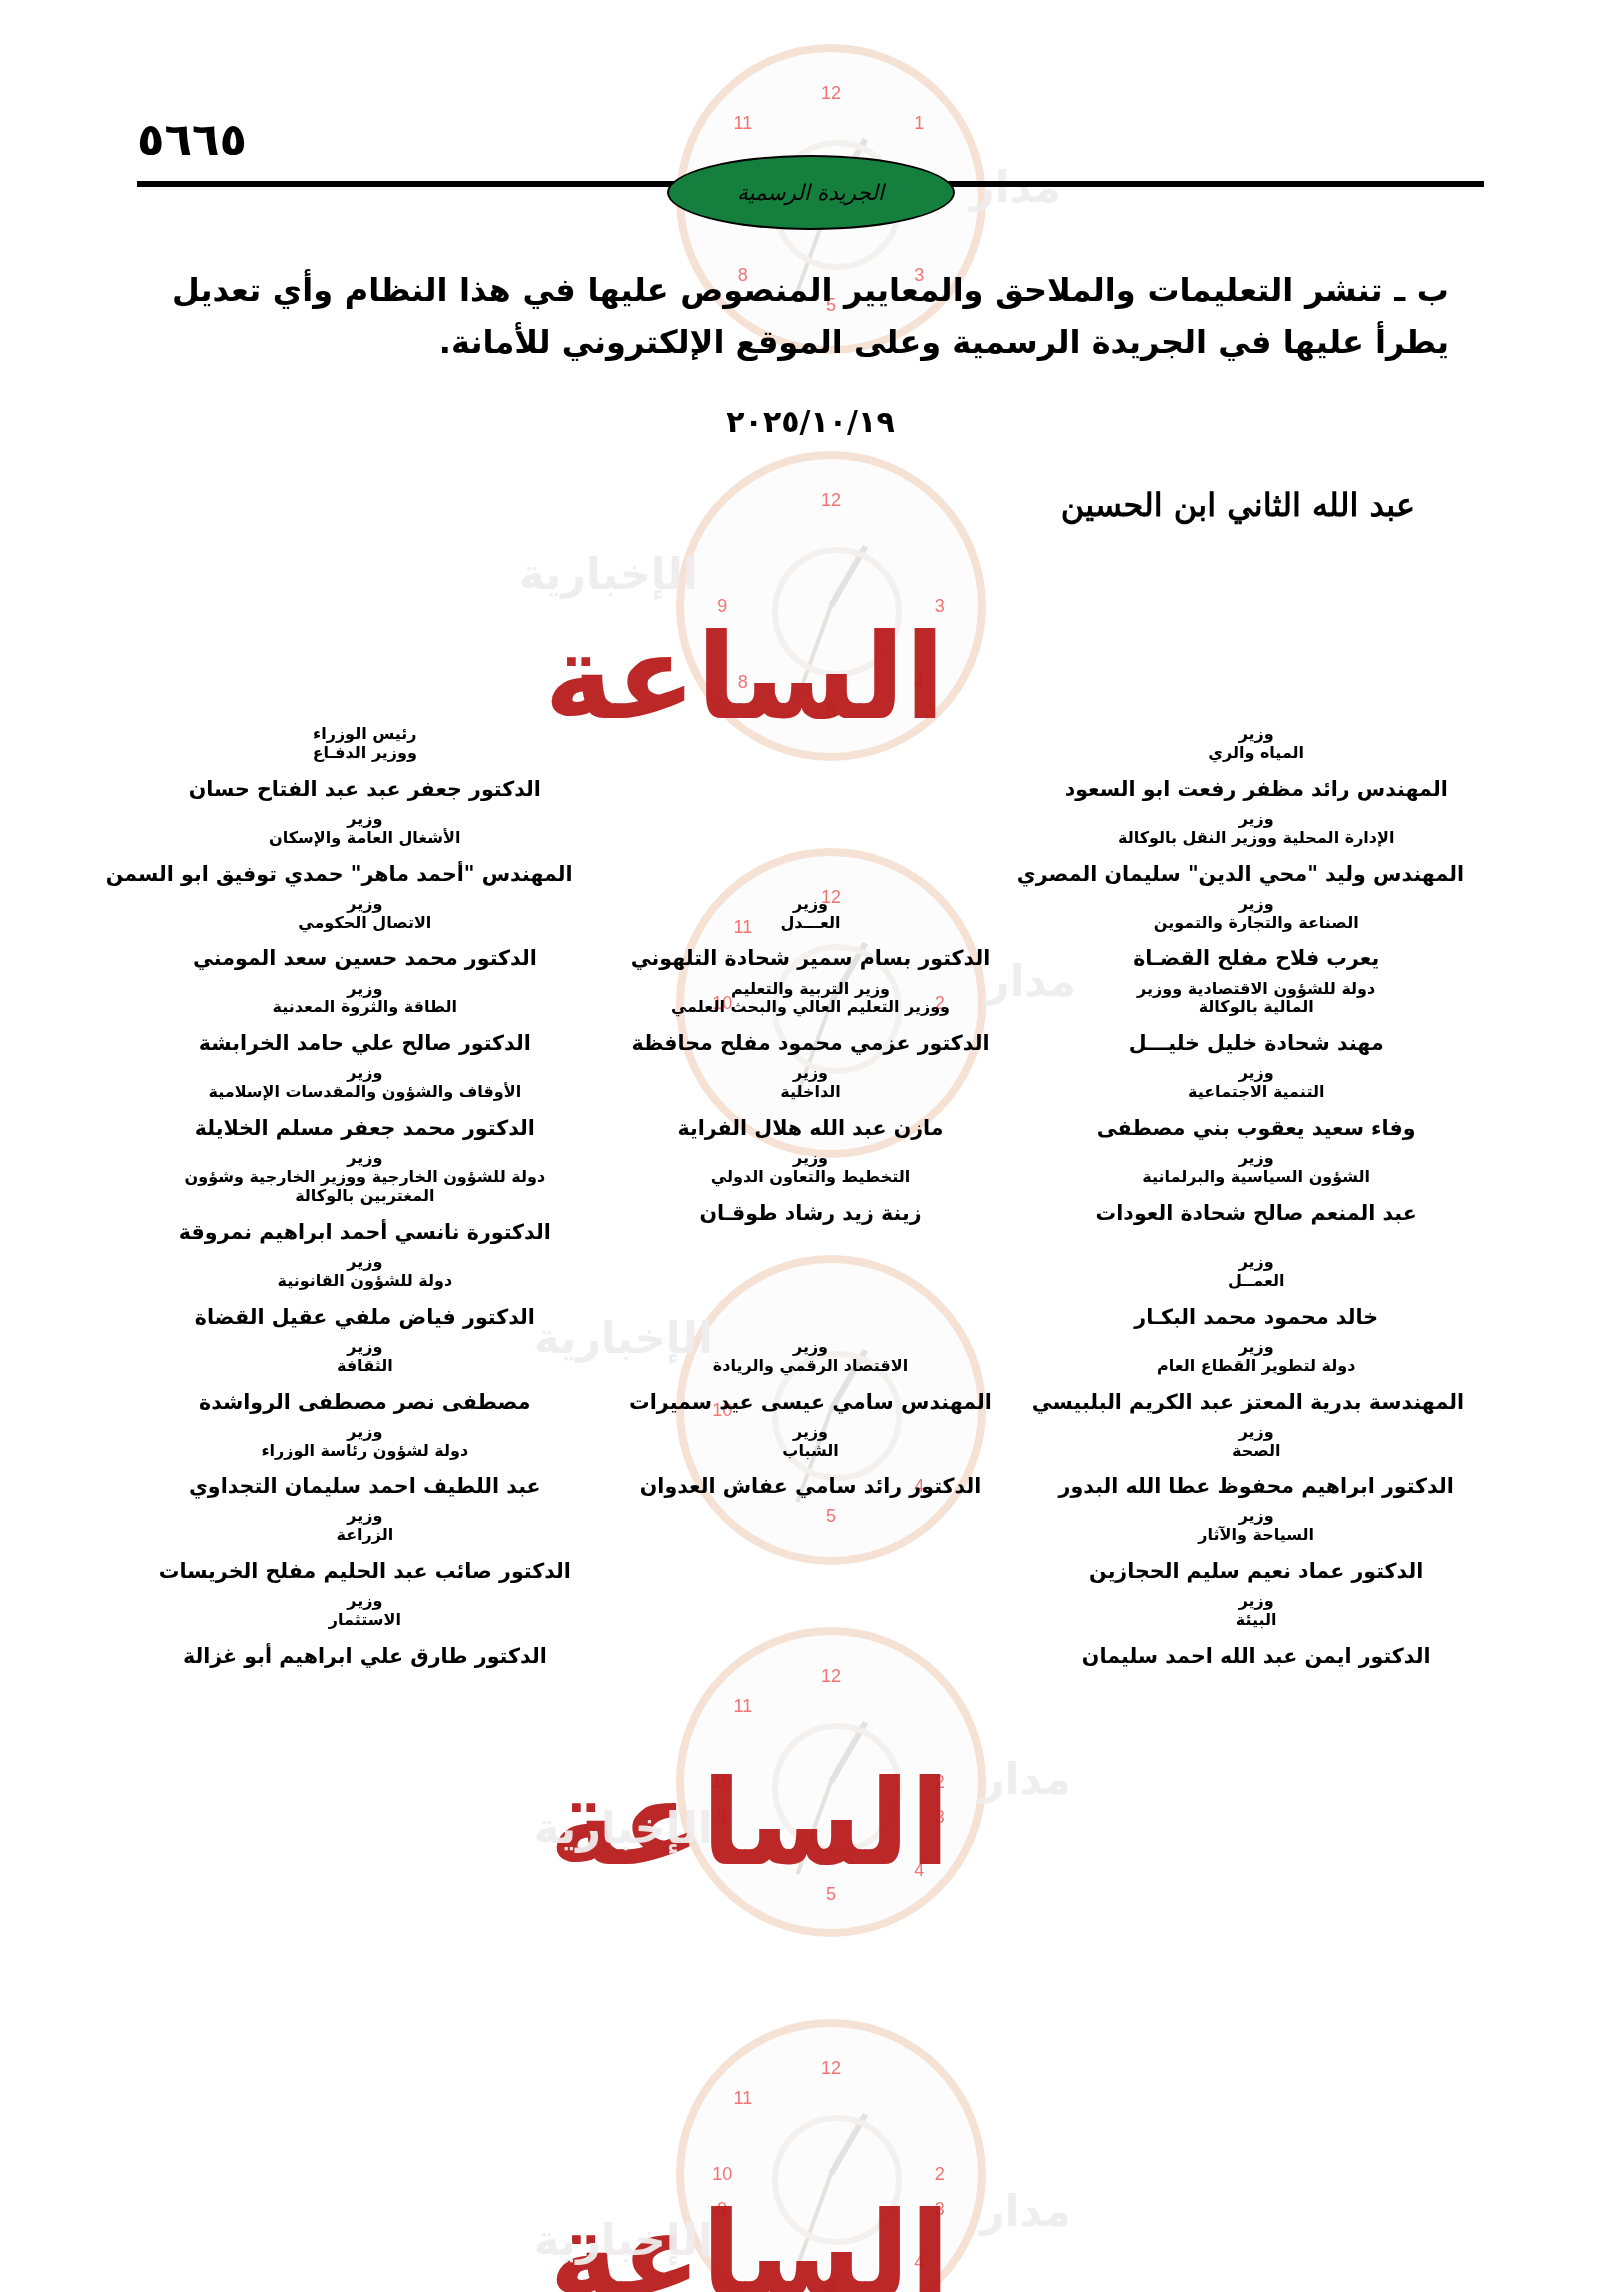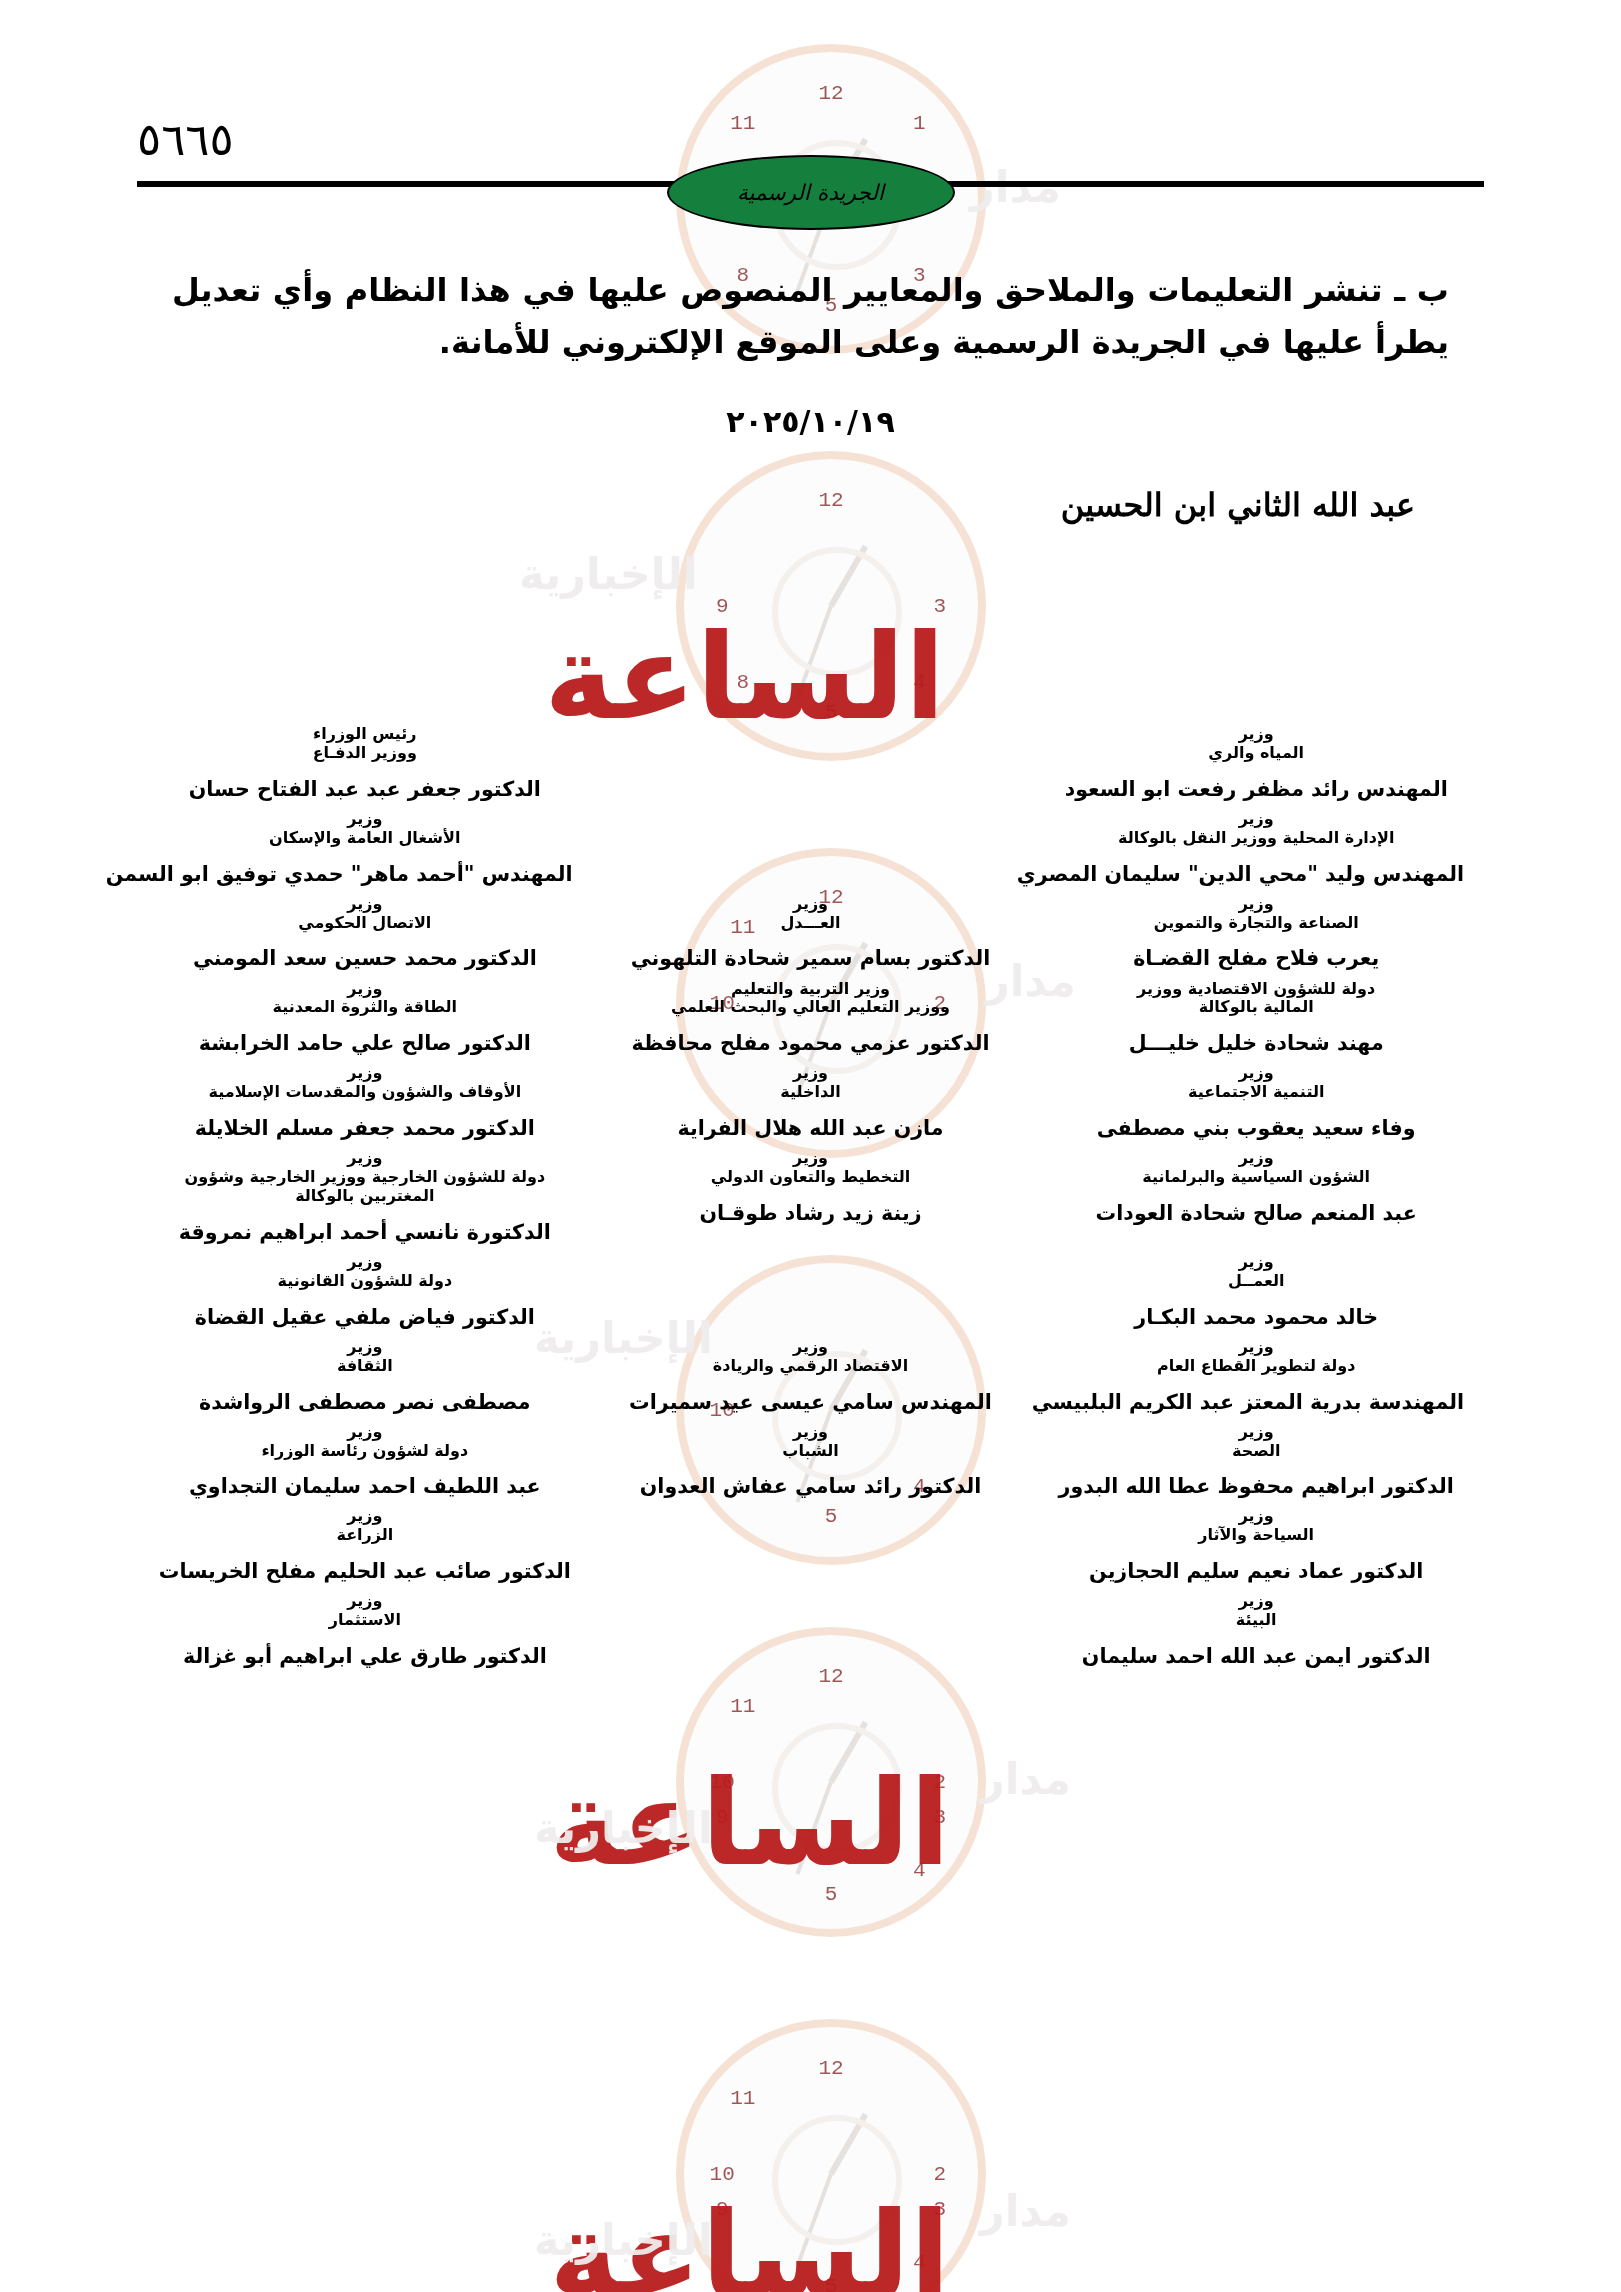--- a/index.html
+++ b/index.html
@@ -39,24 +39,24 @@
     left: 50%;
     top: 50%;
     width: 118px;
     height: 118px;
     margin: -59px 0 0 -59px;
     border-radius: 50%;
     border: 6.9px solid #f0ece8;
   }
   .wm-clock .num {
     position: absolute;
-    font-size: 21px;
-    color: #7f1d1d;
+    font-size: 18px;
+    color: #ef4444;
     transform: translate(-50%, -50%);
-    font-family: Liberation Mono, monospace;
+    font-family: Liberation Sans, sans-serif;
   }
   .wm-clock .hand-h, .wm-clock .hand-m {
     position: absolute;
     background: #ddd8d4;
     left: 50%;
     top: 50%;
     transform-origin: 50% 100%;
   }
   .wm-clock .hand-h { width: 5.9px; height: 69px; margin-left: -2.9px; margin-top: -69px; transform: rotate(30deg); }
   .wm-clock .hand-m { width: 3.9px; height: 98px; margin-left: -2px; margin-top: -98px; transform: rotate(200deg); }
@@ -76,21 +76,21 @@
   }
   .wm-mid { font-size: 43px; color: #efeded; }
   .wm-orange { color: #b91c1c; }
 
   
   .page-number {
     position: absolute;
     top: 113px;
     left: 137px;
     font-size: 45px;
-    font-weight: normal;
+    font-weight: bold;
     letter-spacing: 1px;
     z-index: 3;
   }
   .header-rule {
     position: absolute;
     top: 181px;
     left: 137px;
     right: 137px;
     height: 5.9px;
     background: #000;

